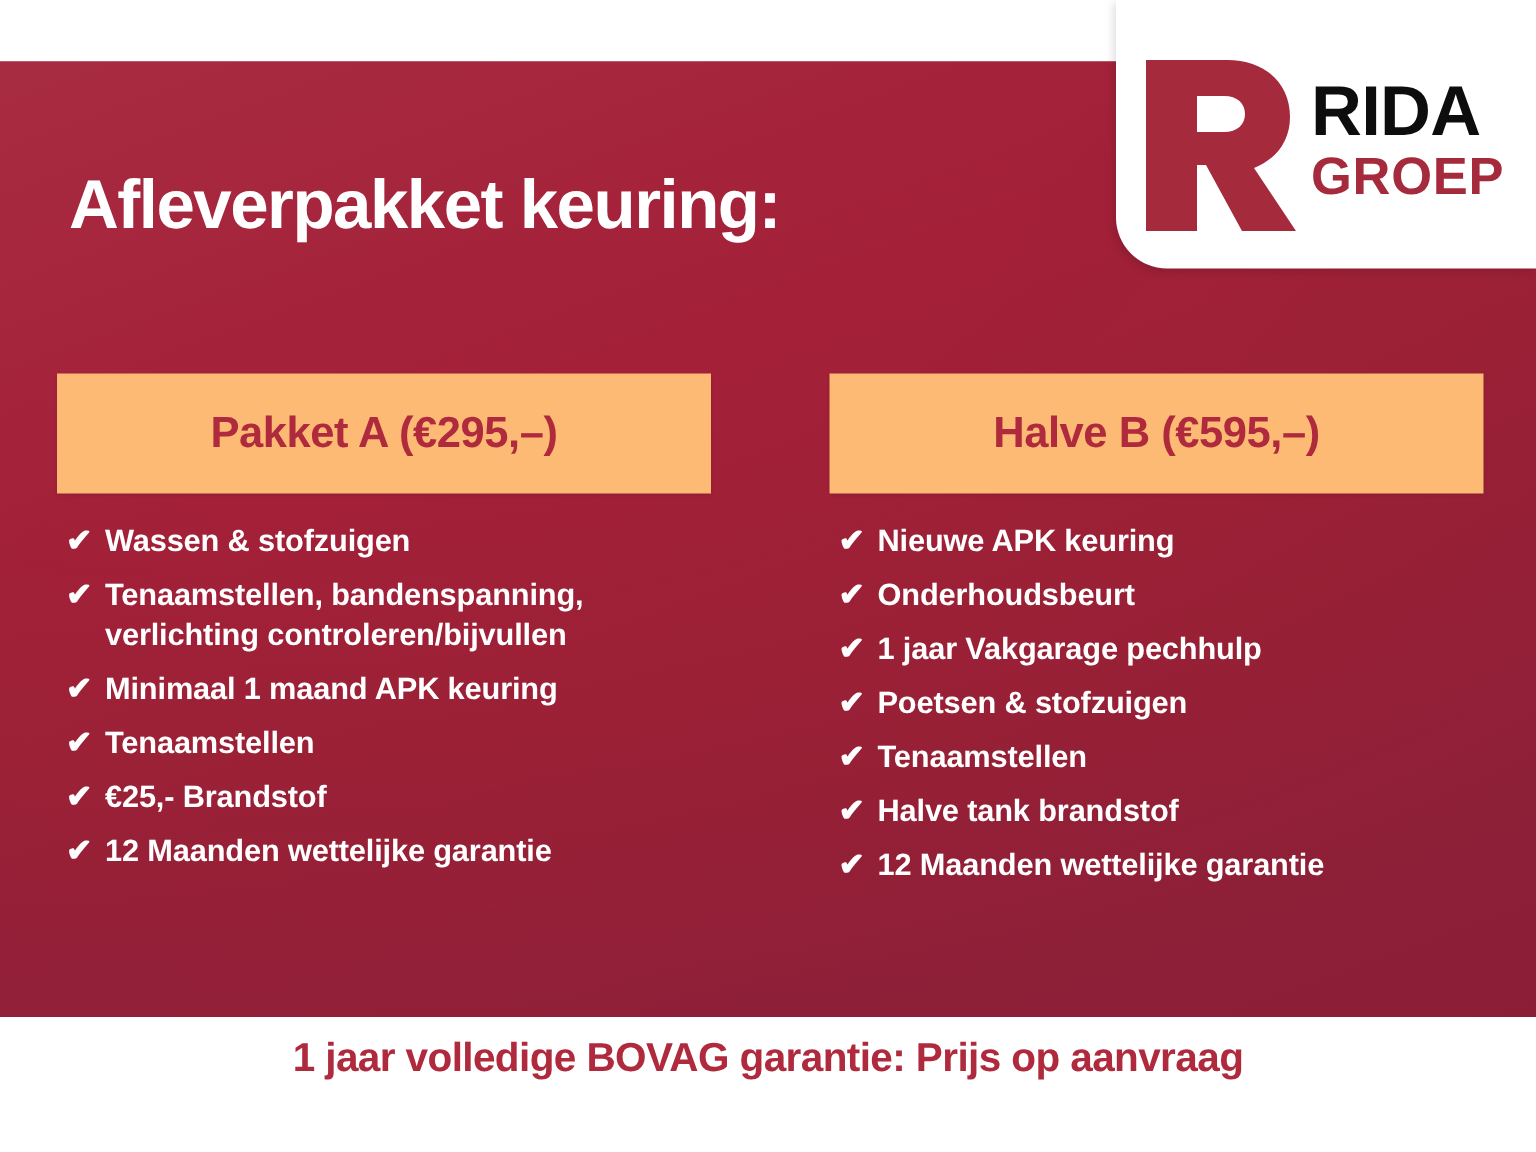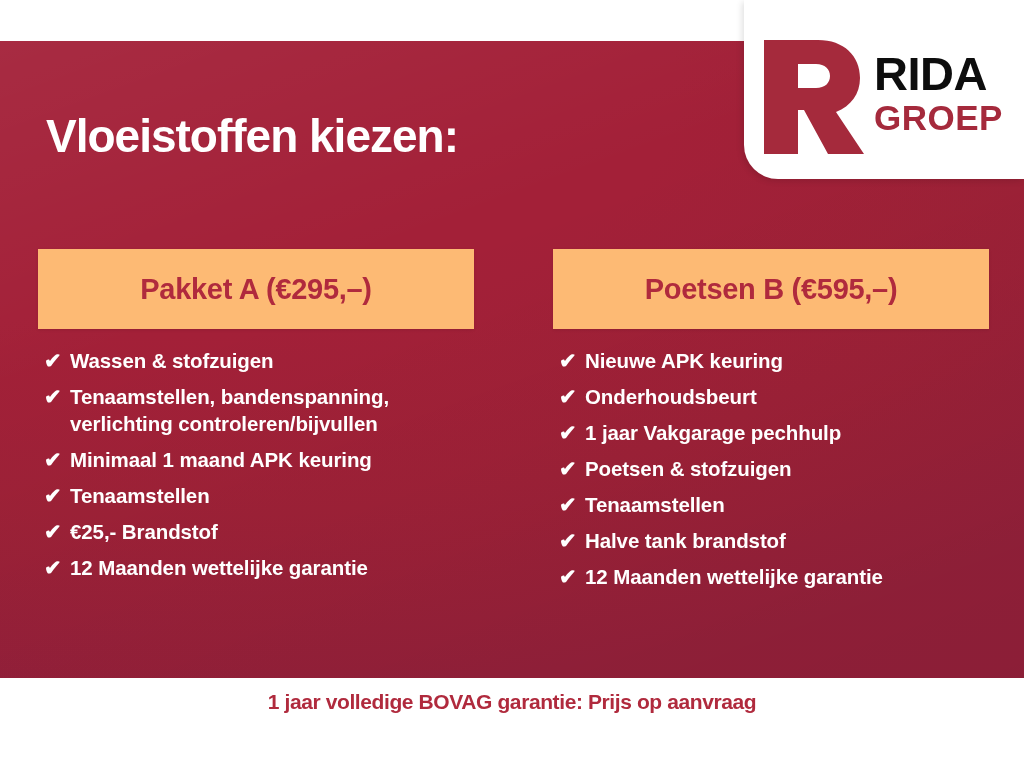--- a/index.html
+++ b/index.html
@@ -178,21 +178,21 @@
     background: #ffffff;
     display: flex;
     align-items: flex-start;
     justify-content: center;
     z-index: 4;
   }
   .footer-text {
     margin-top: 12px;
     font-family: "Liberation Sans", sans-serif;
     font-weight: 700;
-    font-size: 21px;
+    font-size: 27px;
     letter-spacing: -0.4px;
     color: #b02a3d;
     white-space: nowrap;
   }
 </style>
 </head>
 <body>
 
 <div id="stage">
 
@@ -206,21 +206,21 @@
           <rect x="8" y="8" width="34" height="26" fill="#a52a3c"></rect>
         </svg>
       </span>
       <span class="logo-words">
         <span class="logo-rida">RIDA</span>
         <span class="logo-groep">GROEP</span>
       </span>
     </div>
   </div>
 
-  <h1 class="headline">Vloeistoffen kiezen:</h1>
+  <h1 class="headline">Afleverpakket keuring:</h1>
 
   <div class="columns">
 
     <div class="col col-a">
       <div class="pkg-header">
         <span class="pkg-header-text">Pakket A (€295,–)</span>
       </div>
       <ul class="feature-list">
         <li class="feature-item">
           <span class="check-icon">✔</span>
@@ -244,21 +244,21 @@
         </li>
         <li class="feature-item">
           <span class="check-icon">✔</span>
           <span class="feature-text">12 Maanden wettelijke garantie</span>
         </li>
       </ul>
     </div>
 
     <div class="col col-b">
       <div class="pkg-header">
-        <span class="pkg-header-text">Poetsen B (€595,–)</span>
+        <span class="pkg-header-text">Halve B (€595,–)</span>
       </div>
       <ul class="feature-list">
         <li class="feature-item">
           <span class="check-icon">✔</span>
           <span class="feature-text">Nieuwe APK keuring</span>
         </li>
         <li class="feature-item">
           <span class="check-icon">✔</span>
           <span class="feature-text">Onderhoudsbeurt</span>
         </li>

